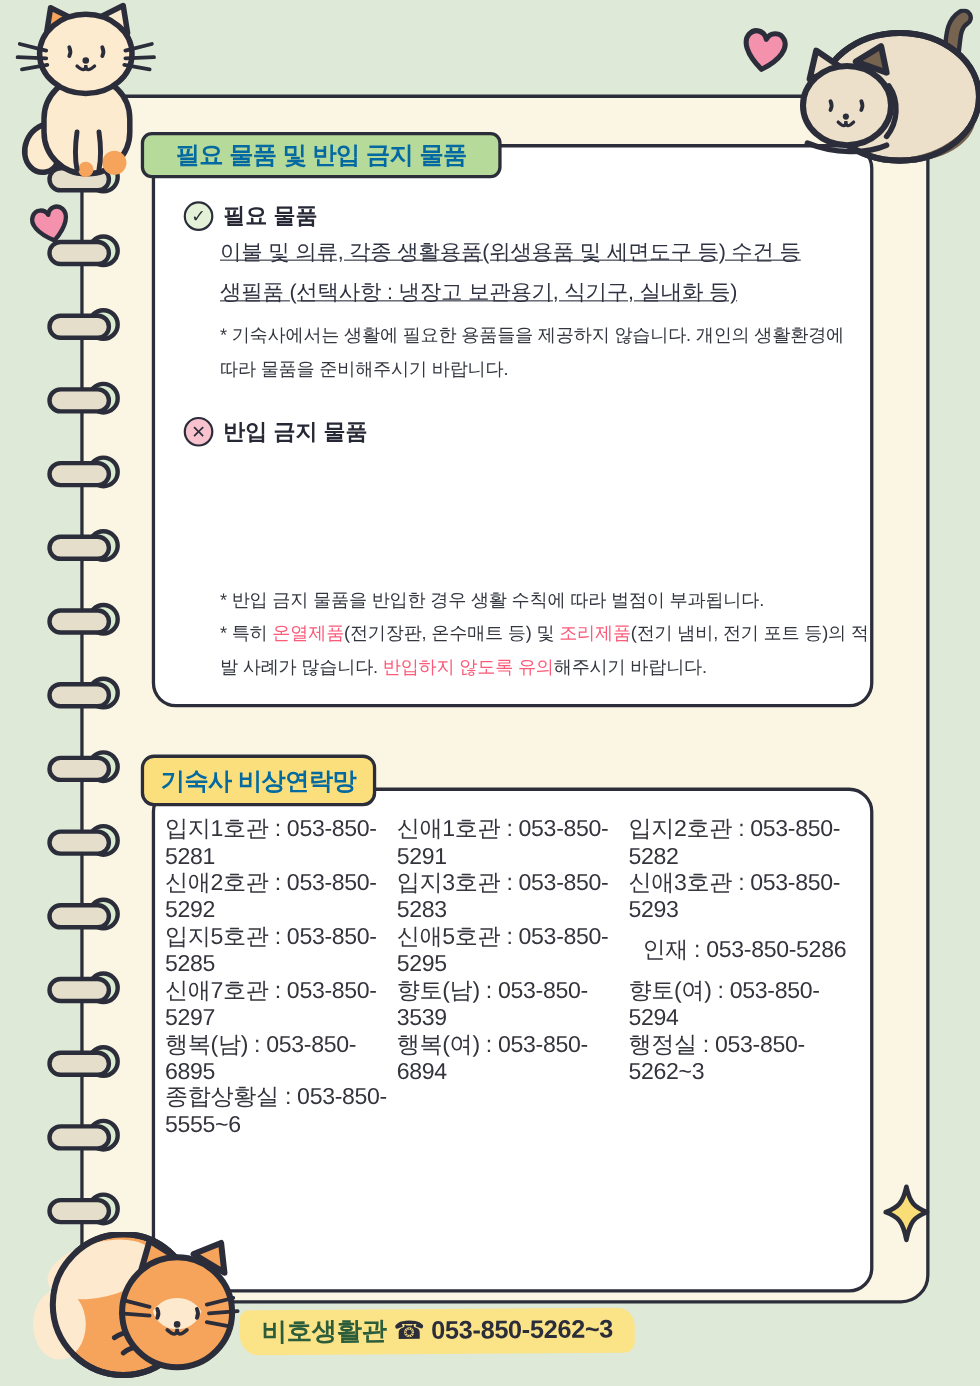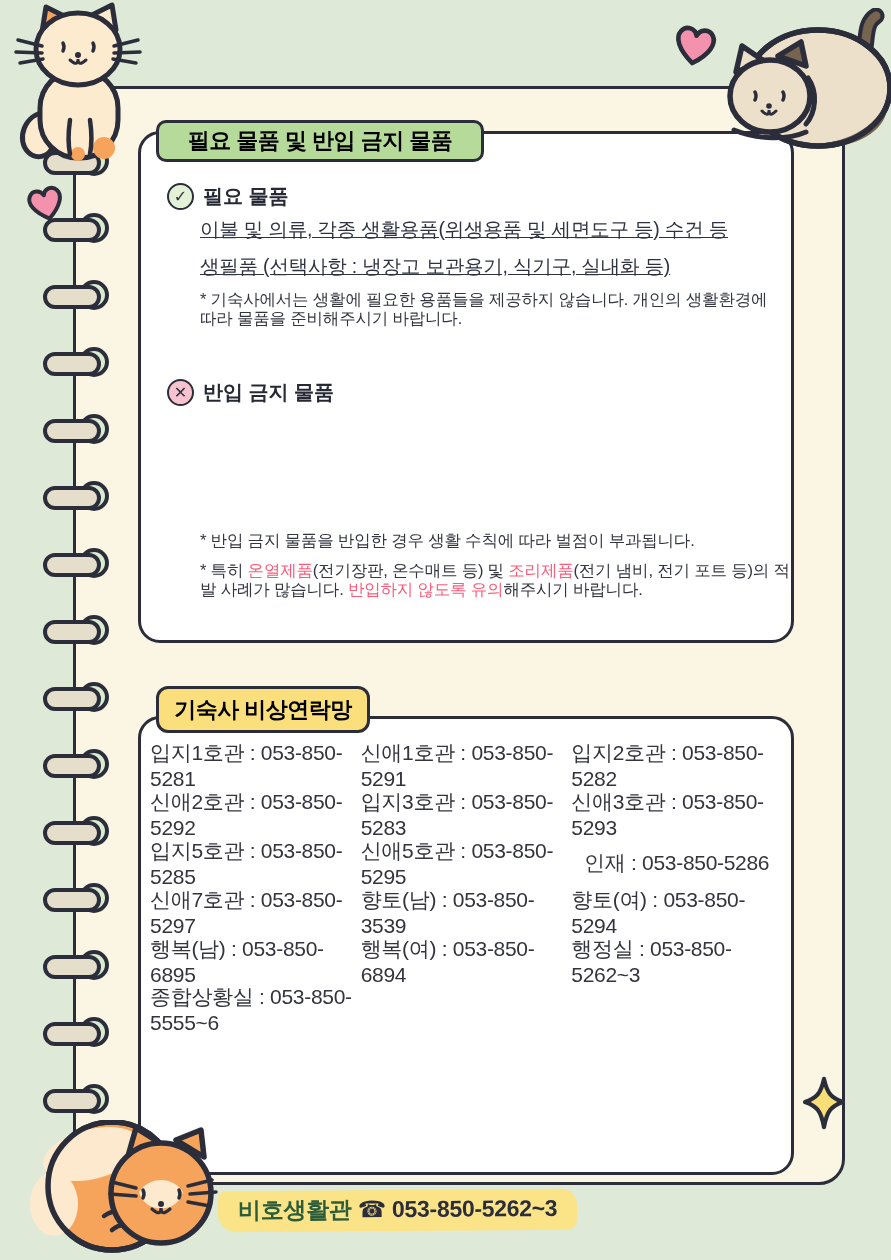--- a/index.html
+++ b/index.html
@@ -21,21 +21,21 @@
     background:#d9ecd0; border:4px solid #2b2e3a; border-radius:50%;
   }
   .ring .pill {
     position:absolute; left:0; top:0; width:58px; height:24px;
     background:#e5decb; border:4px solid #2b2e3a; border-radius:16px;
   }
   
   .tab {
     position:absolute; display:flex; align-items:center; justify-content:center;
     border:3.5px solid #2b2e3a; border-radius:10px;
-    font-size:22px; font-weight:700; color:#000000; letter-spacing:-0.5px;margin-left:28px;
+    font-size:22px; font-weight:700; color:#0369a1; letter-spacing:-0.5px;
   }
   .tab.green { left:128px; top:120px; width:328px; height:42px; background:#b6da9a; }
   .tab.yellow { left:128px; top:686px; width:214px; height:47px; background:#fbdf7c; border-radius:12px; }
   
   .card {
     position:absolute; left:138px; width:656px;
     background:#ffffff; border:3px solid #2b2e3a; border-radius:22px;
   }
   .card.items { top:131px; height:512px; }
   .card.contacts { top:716px; height:459px; }
@@ -43,21 +43,21 @@
   .sec-head { position:absolute; display:flex; align-items:center; gap:9px;
     font-size:20px; font-weight:700; color:#262935; }
   .sec-icon { display:flex; align-items:center; justify-content:center;
     width:27px; height:27px; border-radius:50%; border:2.5px solid #2b2e3a;
     font-size:16px; font-weight:700; color:#2b2e3a; }
   .sec-icon.ok { background:#e3f1d7; }
   .sec-icon.no { background:#f8c3cf; }
   .body-text { position:absolute; font-size:19.5px; color:#2f3240; line-height:37px;
     letter-spacing:-0.2px; word-break:break-all; }
   .body-text.lh38 { line-height:38px; }
-  .note-text { position:absolute; font-size:16.5px; color:#33363f; line-height:19px;
+  .note-text { position:absolute; font-size:16.5px; color:#33363f; line-height:31px;
     letter-spacing:-0.2px; word-break:break-all; }
   .pink { color:#fb5a78; }
   
   .contact-grid {
     position:absolute; left:150px; top:741px; width:632px;
     display:grid; grid-template-columns:1fr 1fr 1fr; grid-auto-rows:48.8px;
   }
   .contact-cell { display:flex; align-items:center; justify-content:center;
     font-size:21px; color:#33343c; letter-spacing:-0.3px; }
   

